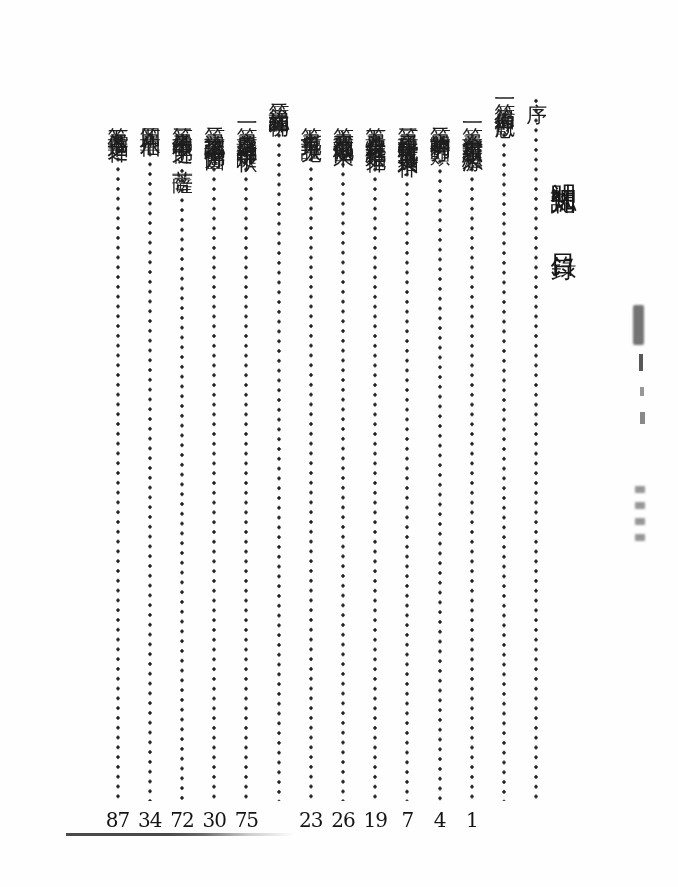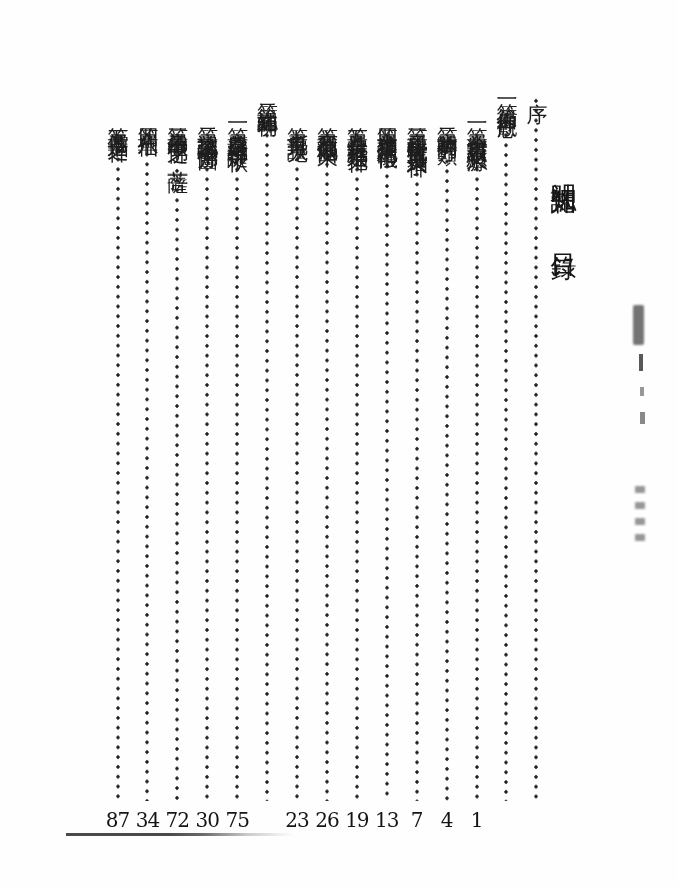--- a/index.html
+++ b/index.html
@@ -93,25 +93,20 @@
       <span class="leader"></span>
       <span class="num">4</span>
     </div>
 
     <div class="col">
       <span class="h indent">第三章科學時代爲何還要求神</span>
       <span class="leader"></span>
       <span class="num">7</span>
     </div>
 
-    <div class="col">
-      <span class="h indent">第四章求神祭祀的禮儀</span>
-      <span class="leader"></span>
-      <span class="num">13</span>
-    </div>
 
     <div class="col">
       <span class="h indent">第五章燒金銀紙拜祭鬼神</span>
       <span class="leader"></span>
       <span class="num">19</span>
     </div>
 
     <div class="col">
       <span class="h indent">第六章我從地獄回來</span>
       <span class="leader"></span>

